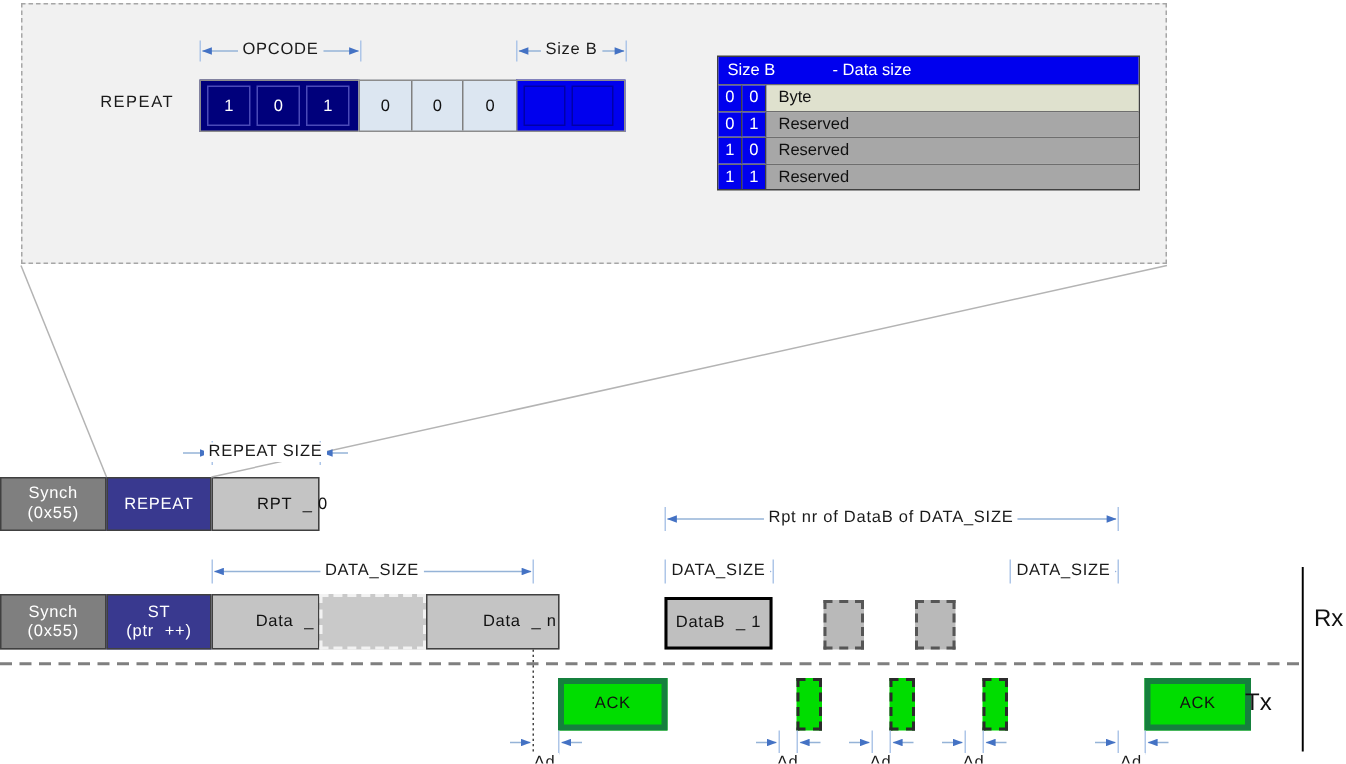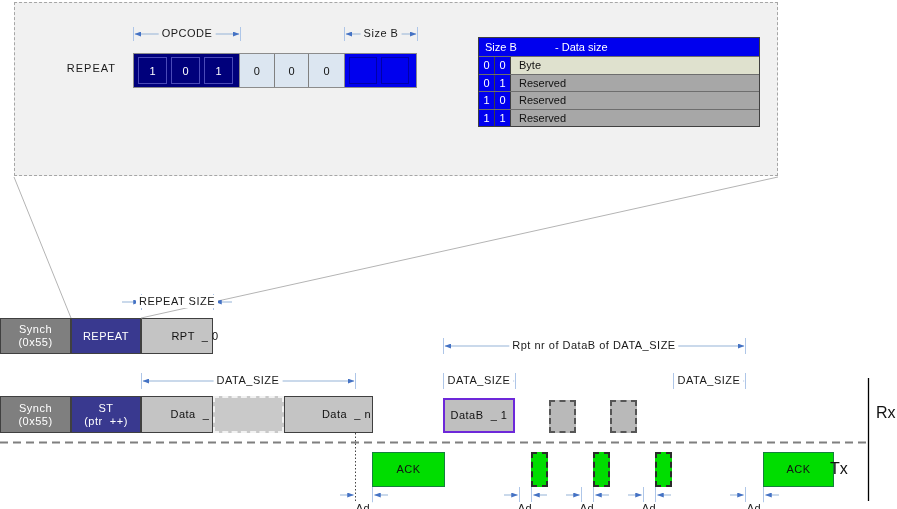--- a/index.html
+++ b/index.html
@@ -44,23 +44,23 @@
   .row-res  .tdesc { background:#A7A7A7; }
 
   
   .cell { position:absolute; border:1px solid #404040; display:flex; flex-direction:column;
           align-items:center; justify-content:center; font-size:11px; line-height:13px;
           letter-spacing:0.5px; white-space:pre; }
   .c-gray  { background:var(--synch-gray,#7F7F7F); color:#fff; }
   .c-navy  { background:var(--navy,#39398F); color:#fff; }
   .c-light { background:var(--cell-gray,#C4C4C4); color:#111;padding-left:36px; }
   .c-ghost { background:#C9C9C9; border:2px dashed #F2F2F2; }
-  .c-datab { background:#BFBFBF; border:2px solid #6d28d9; color:#111; }
+  .c-datab { background:#BFBFBF; border:2px solid #000000; color:#111; }
   .c-ghostg{ background:#B9B9B9; border:2px dashed #565656; }
-  .c-ack   { background:var(--green,#00DD00); border:1px solid #15803d; color:#111; }
+  .c-ack   { background:var(--green,#00DD00); border:4px solid #15803d; color:#111; }
   .c-ackg  { background:var(--green,#00DD00); border:2px dashed #2B2B2B; }
 
   .lane-label { position:absolute; font-size:16px; color:#111; z-index:2; }
   .ddim { text-decoration:underline;margin-top:14px; }
 </style>
 </head>
 <body>
 
 <div id="stage">
 

